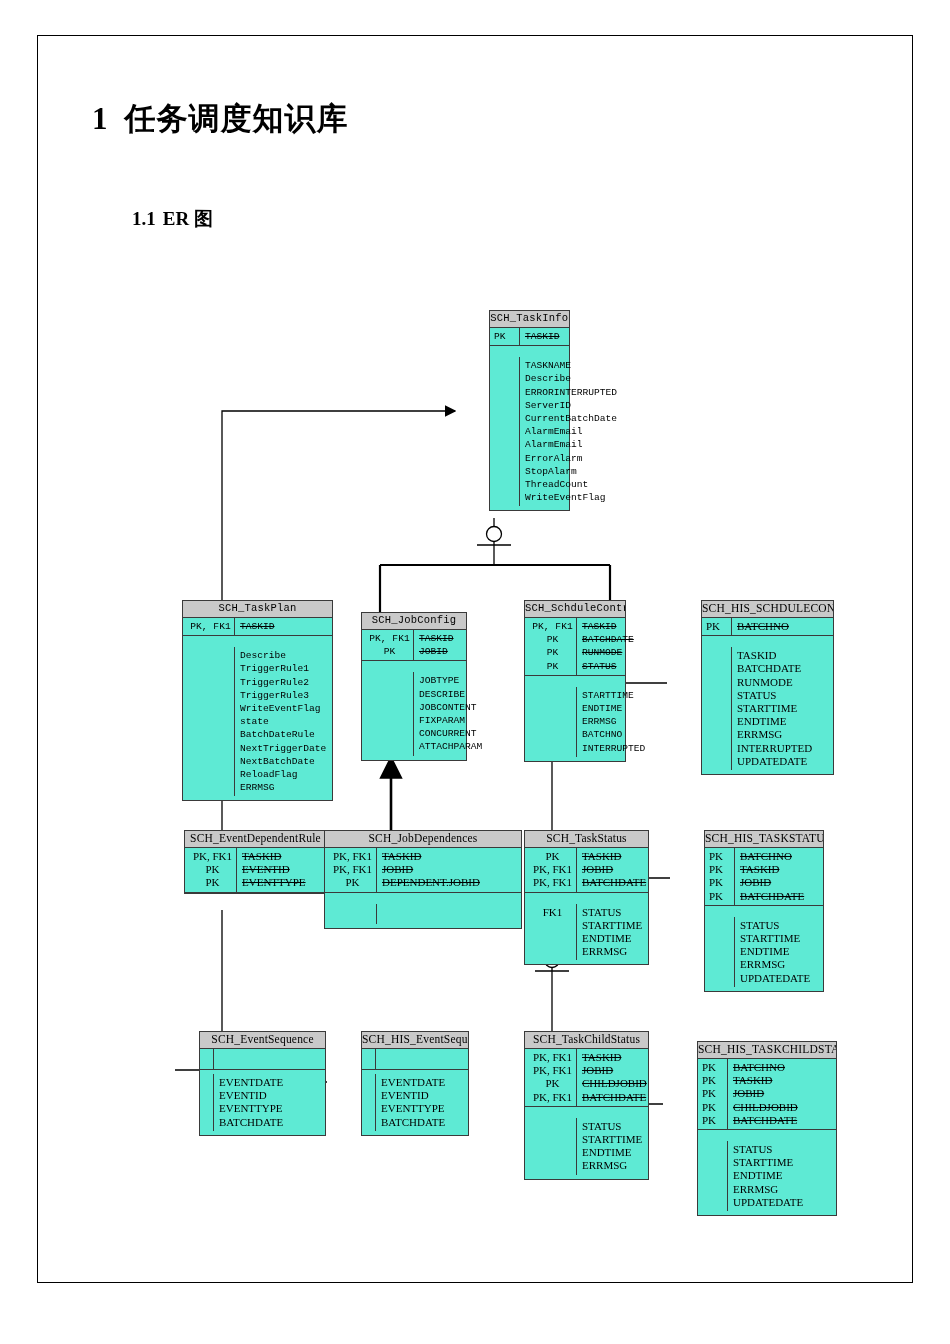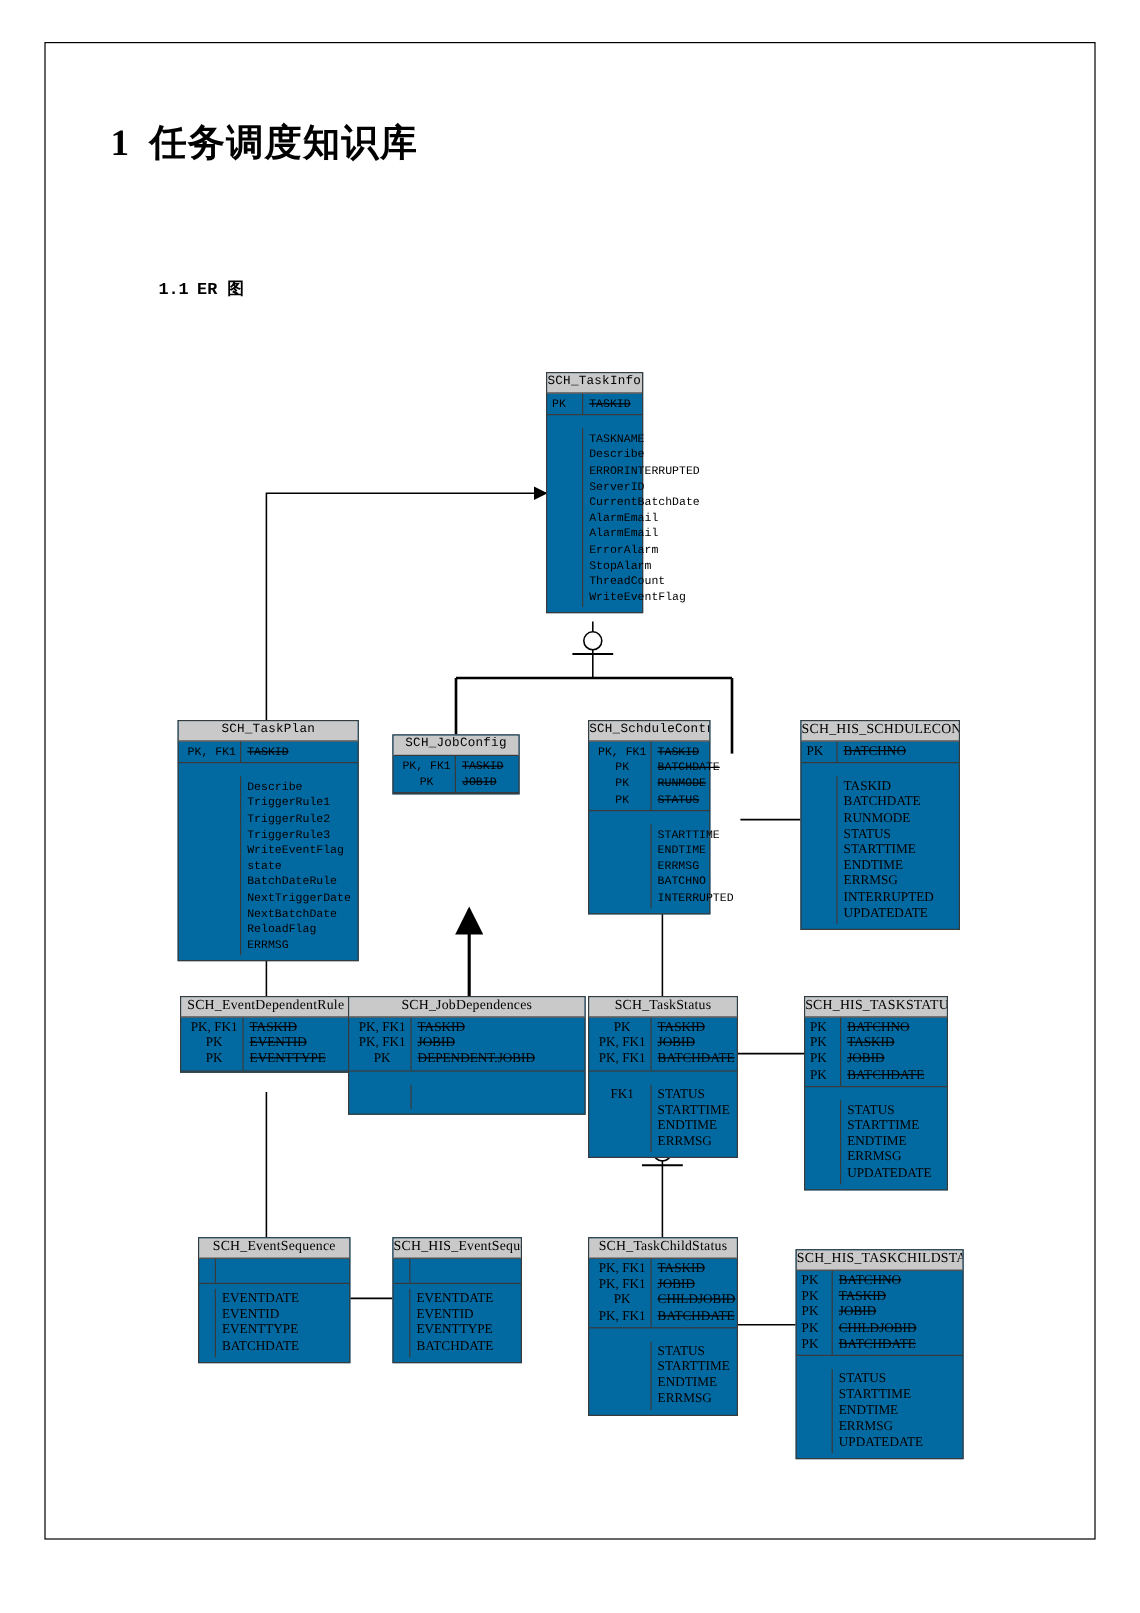--- a/index.html
+++ b/index.html
@@ -1,24 +1,24 @@
 <!DOCTYPE html>
 <html><head>
 <meta charset="utf-8">
 <style>
   html,body{margin:0;padding:0;background:#ffffff;}
   body{width:950px;height:1344px;position:relative;font-family:"Liberation Serif",serif;color:#000;}
   #page{position:absolute;left:37px;top:35px;width:876px;height:1248px;border:1.4px solid #000;background:#fff;box-sizing:border-box;}
   #h1{position:absolute;left:92px;top:98px;font-family:"Liberation Serif",serif;font-size:31px;font-weight:bold;letter-spacing:1px;white-space:nowrap;}
   #h1 .num{margin-right:16px;}
-  #h2{position:absolute;left:132px;top:232px;font-family:Liberation Mono, monospace;font-size:14px;font-weight:bold;white-space:nowrap;}
+  #h2{position:absolute;left:132px;top:206px;font-family:Liberation Serif, serif;font-size:19px;font-weight:bold;white-space:nowrap;}
   #h2 .num{margin-right:7px;}
   svg#wires{position:absolute;left:0;top:0;width:950px;height:1344px;pointer-events:none;}
 
-  .ent{position:absolute;border:1.3px solid #3a3a3a;background:#0369a1;box-sizing:border-box;z-index:2;}
+  .ent{position:absolute;border:1.3px solid #3a3a3a;background:#5eead4;box-sizing:border-box;z-index:2;margin-left:34px;}
   .ent .ttl{background:#c9c9c9;border-bottom:1.3px solid #3a3a3a;text-align:center;
             font-family:"Liberation Mono",monospace;font-size:10.5px;line-height:15px;height:16px;
             letter-spacing:.2px;white-space:nowrap;overflow:hidden;}
   .ent.serif .ttl{font-family:"Liberation Serif",serif;font-size:11.5px;}
   .sec{display:flex;}
   .sec.keys{border-bottom:1.3px solid #3a3a3a;}
   .col-k{width:42px;flex:0 0 auto;border-right:1.1px solid #3a3a3a;box-sizing:border-box;padding:2px 0 2px 4px;}
   .col-a{flex:1 1 auto;box-sizing:border-box;padding:2px 0 2px 5px;}
   .ent.w-k52 .col-k{width:52px;text-align:center;}
   .ent.w-k30 .col-k{width:30px;}
@@ -149,20 +149,31 @@
   <div class="sec keys">
     <div class="col-k">
       <div class="row">PK, FK1</div>
       <div class="row">PK</div>
     </div>
     <div class="col-a">
       <div class="row u">TASKID</div>
       <div class="row u">JOBID</div>
     </div>
   </div>
+  <div class="sec attrs">
+    <div class="col-k"></div>
+    <div class="col-a">
+      <div class="row">JOBTYPE</div>
+      <div class="row">DESCRIBE</div>
+      <div class="row">JOBCONTENT</div>
+      <div class="row">FIXPARAM</div>
+      <div class="row">CONCURRENT</div>
+      <div class="row">ATTACHPARAM</div>
+    </div>
+  </div>
 </div>
 
 <div class="ent w-k52" style="left:490px;top:600px;width:102px;">
   <div class="ttl">SCH_SchduleControl</div>
   <div class="sec keys">
     <div class="col-k">
       <div class="row">PK, FK1</div>
       <div class="row">PK</div>
       <div class="row">PK</div>
       <div class="row">PK</div>

